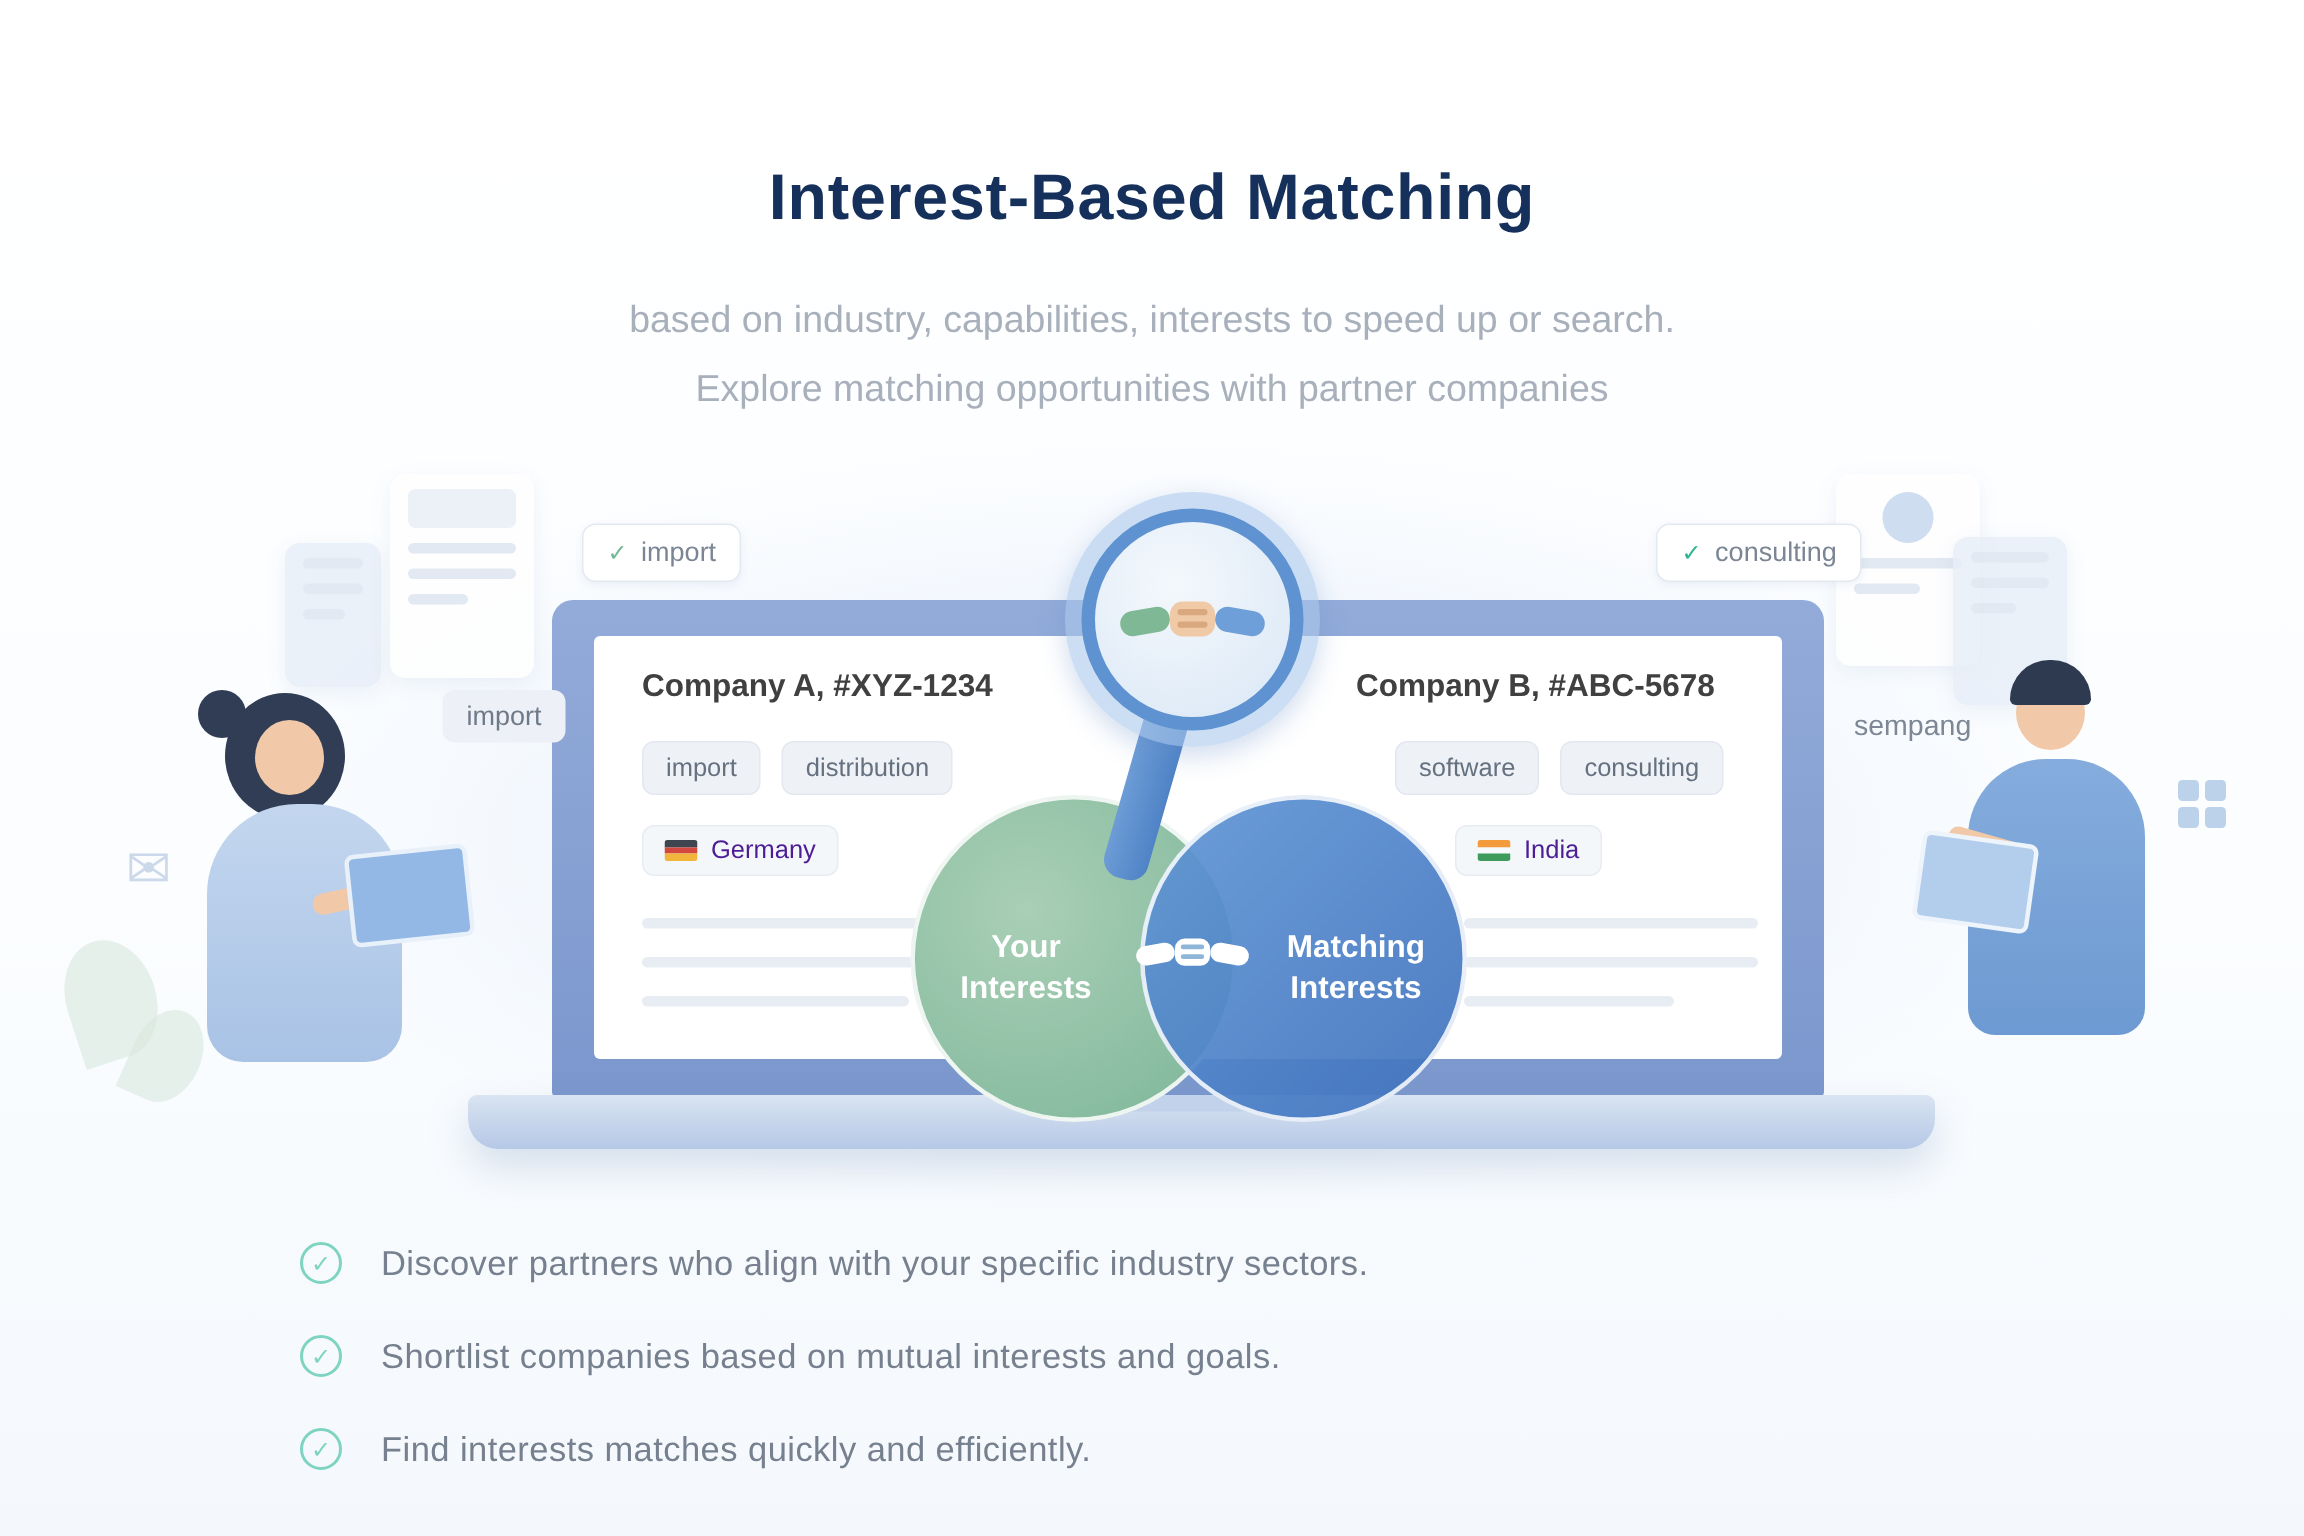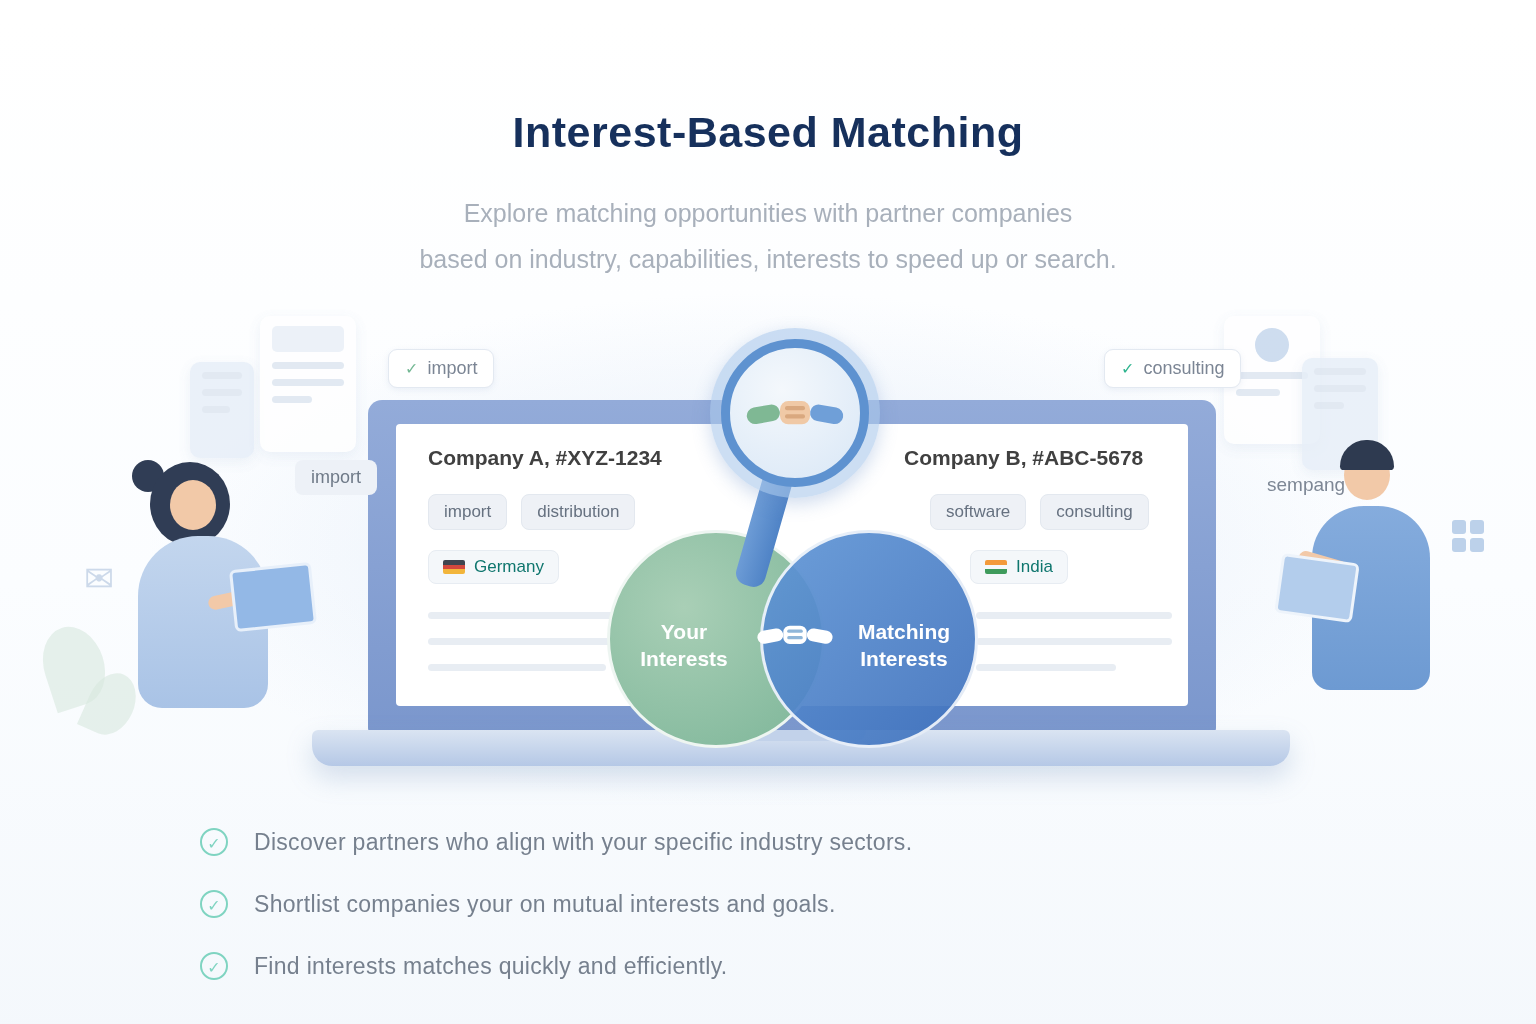--- a/index.html
+++ b/index.html
@@ -63,21 +63,21 @@
 
   .company-panel { position:absolute; top:22px; }
   .panel-a { left:32px; width:340px; }
   .panel-b { left:508px; width:300px; }
   .company-name { font-size:21px; font-weight:bold; color:#404040; margin-bottom:24px; }
   .tag-row { display:flex; gap:14px; margin-bottom:20px; }
   .chip { background:#eef1f6; border:1px solid #e3e8ef; border-radius:8px; padding:7px 15px;
           font-size:17px; color:#667180; }
   .country-chip { display:inline-flex; align-items:center; gap:9px; background:#f4f7fa;
                   border:1px solid #e7ecf2; border-radius:8px; padding:6px 14px;
-                  font-size:17px; color:#0f766e; margin-bottom:28px; }
+                  font-size:17px; color:#4c1d95; margin-bottom:28px; }
   .flag { width:22px; height:14px; border-radius:2px; overflow:hidden; display:flex; flex-direction:column; }
   .flag span { flex:1; }
   .flag-de .s1 { background:#3f4550; } .flag-de .s2 { background:#d2483e; } .flag-de .s3 { background:#f2b53b; }
   .flag-in .s1 { background:#f39a3b; } .flag-in .s2 { background:#f6f8fa; } .flag-in .s3 { background:#3f9b5c; }
   .ph-line { height:7px; background:#e8edf3; border-radius:4px; margin-bottom:19px; }
 
   
   .venn-circle { position:absolute; width:218px; height:218px; border-radius:50%; box-sizing:border-box;
                  border:3px solid rgba(255,255,255,.85); z-index:5; }
   .venn-left  { left:607px; top:510px; background:radial-gradient(circle at 35% 35%, #a9cfb6, #7cb598); }
@@ -102,40 +102,40 @@
   
   .float-pill { position:absolute; background:#ffffff; border:1px solid #e3e9f1; border-radius:9px;
                 padding:8px 16px; font-size:18px; color:#7b8594; display:flex; gap:9px; align-items:center;
                 box-shadow:0 2px 6px rgba(120,150,190,.12); z-index:8; }
   .chk { font-size:16px; }
   .chk-green { color:#74b894; } .chk-teal { color:#2eb48e; }
   .pill-import { left:388px; top:329px; }
   .pill-consulting { left:1104px; top:329px; }
   .plain-tag { position:absolute; left:295px; top:440px; background:#edf1f7; border-radius:8px;
                padding:7px 16px; font-size:18px; color:#6f7a88; z-index:8; }
-  .side-text { position:absolute; left:1267px; top:454px; font-size:19px; color:#7d8795; z-index:8; }
+  .side-text { position:absolute; left:1236px; top:454px; font-size:19px; color:#7d8795; z-index:8; }
 
   
   .checklist { position:absolute; left:200px; top:808px; z-index:2; }
   .check-row { display:flex; align-items:center; margin-bottom:34px; }
   .check-icon { width:28px; height:28px; border:2px solid #7fd4c1; border-radius:50%; color:#7fd4c1;
                 font-size:16px; line-height:27px; text-align:center; margin-right:26px; flex:none; box-sizing:border-box; }
   .check-text { font-size:23px; color:#76808e; letter-spacing:.3px; }
 </style>
 </head>
 <body>
 
 <div id="canvas">
 
   <div class="glow"></div>
 
   <div class="title">Interest-Based Matching</div>
   <div class="subtitle">
+    <span style="display:block">based on industry, capabilities, interests to speed up or search.</span>
     <span style="display:block">Explore matching opportunities with partner companies</span>
-    <span style="display:block">based on industry, capabilities, interests to speed up or search.</span>
   </div>
 
   <div class="decor-card tint" style="left:190px; top:342px; width:64px; height:96px;">
     <div class="d-line"></div>
     <div class="d-line"></div>
     <div class="d-line" style="width:28px"></div>
   </div>
   <div class="decor-card" style="left:260px; top:296px; width:96px; height:136px;">
     <div class="d-block"></div>
     <div class="d-line"></div>
@@ -261,21 +261,21 @@
   <div class="plain-tag">import</div>
   <div class="side-text">sempang</div>
 
   <div class="checklist">
     <div class="check-row">
       <div class="check-icon">✓</div>
       <div class="check-text">Discover partners who align with your specific industry sectors.</div>
     </div>
     <div class="check-row">
       <div class="check-icon">✓</div>
-      <div class="check-text">Shortlist companies your on mutual interests and goals.</div>
+      <div class="check-text">Shortlist companies based on mutual interests and goals.</div>
     </div>
     <div class="check-row">
       <div class="check-icon">✓</div>
       <div class="check-text">Find interests matches quickly and efficiently.</div>
     </div>
   </div>
 
 </div>
 
 </body></html>

